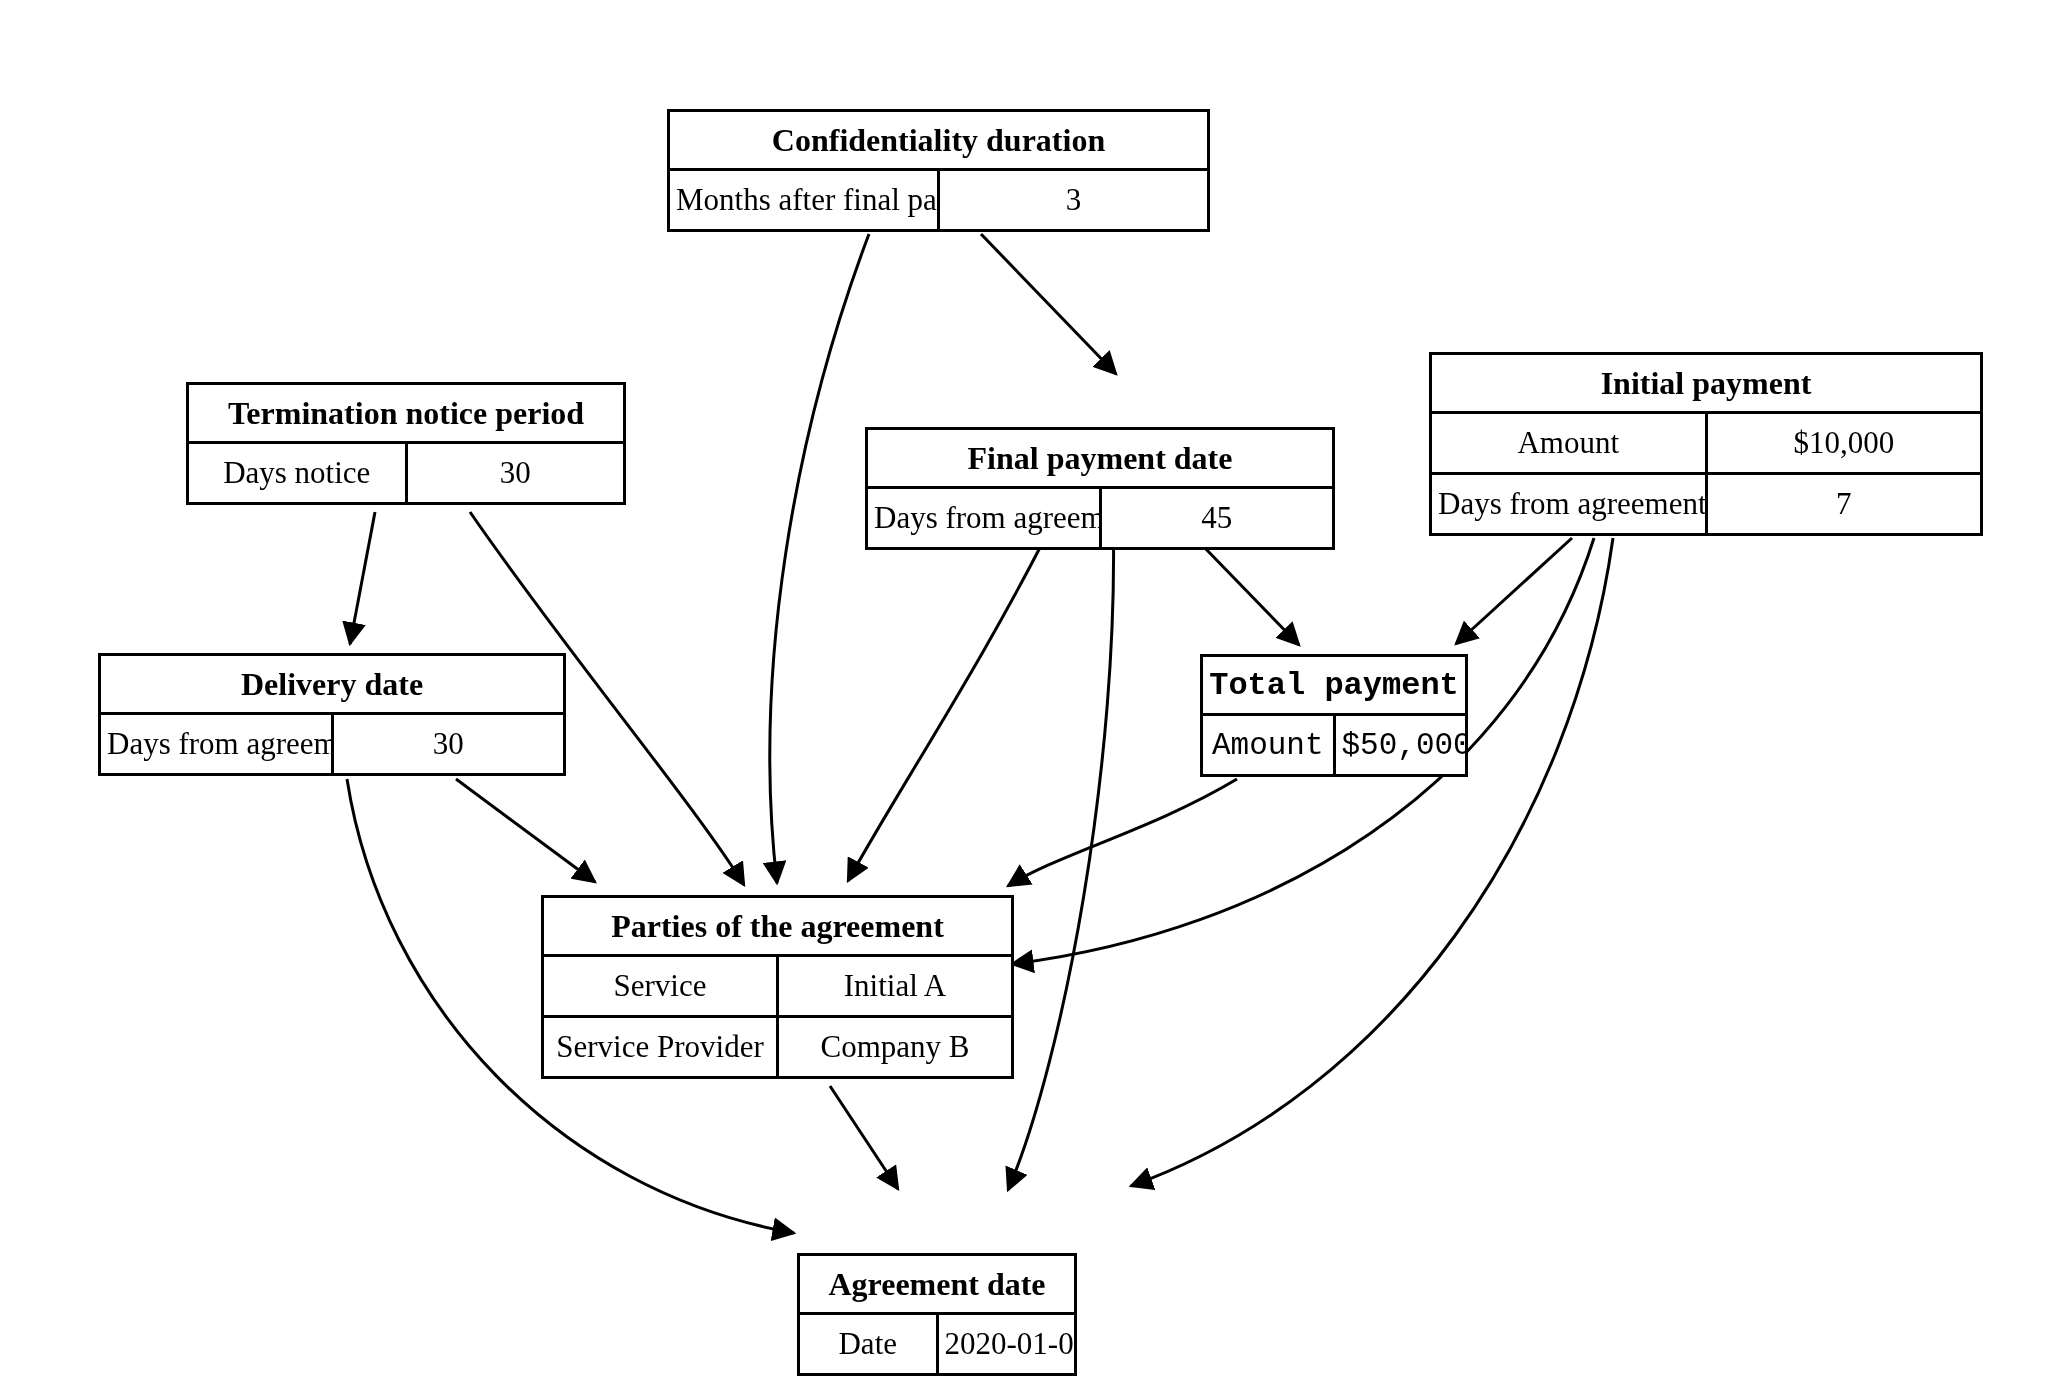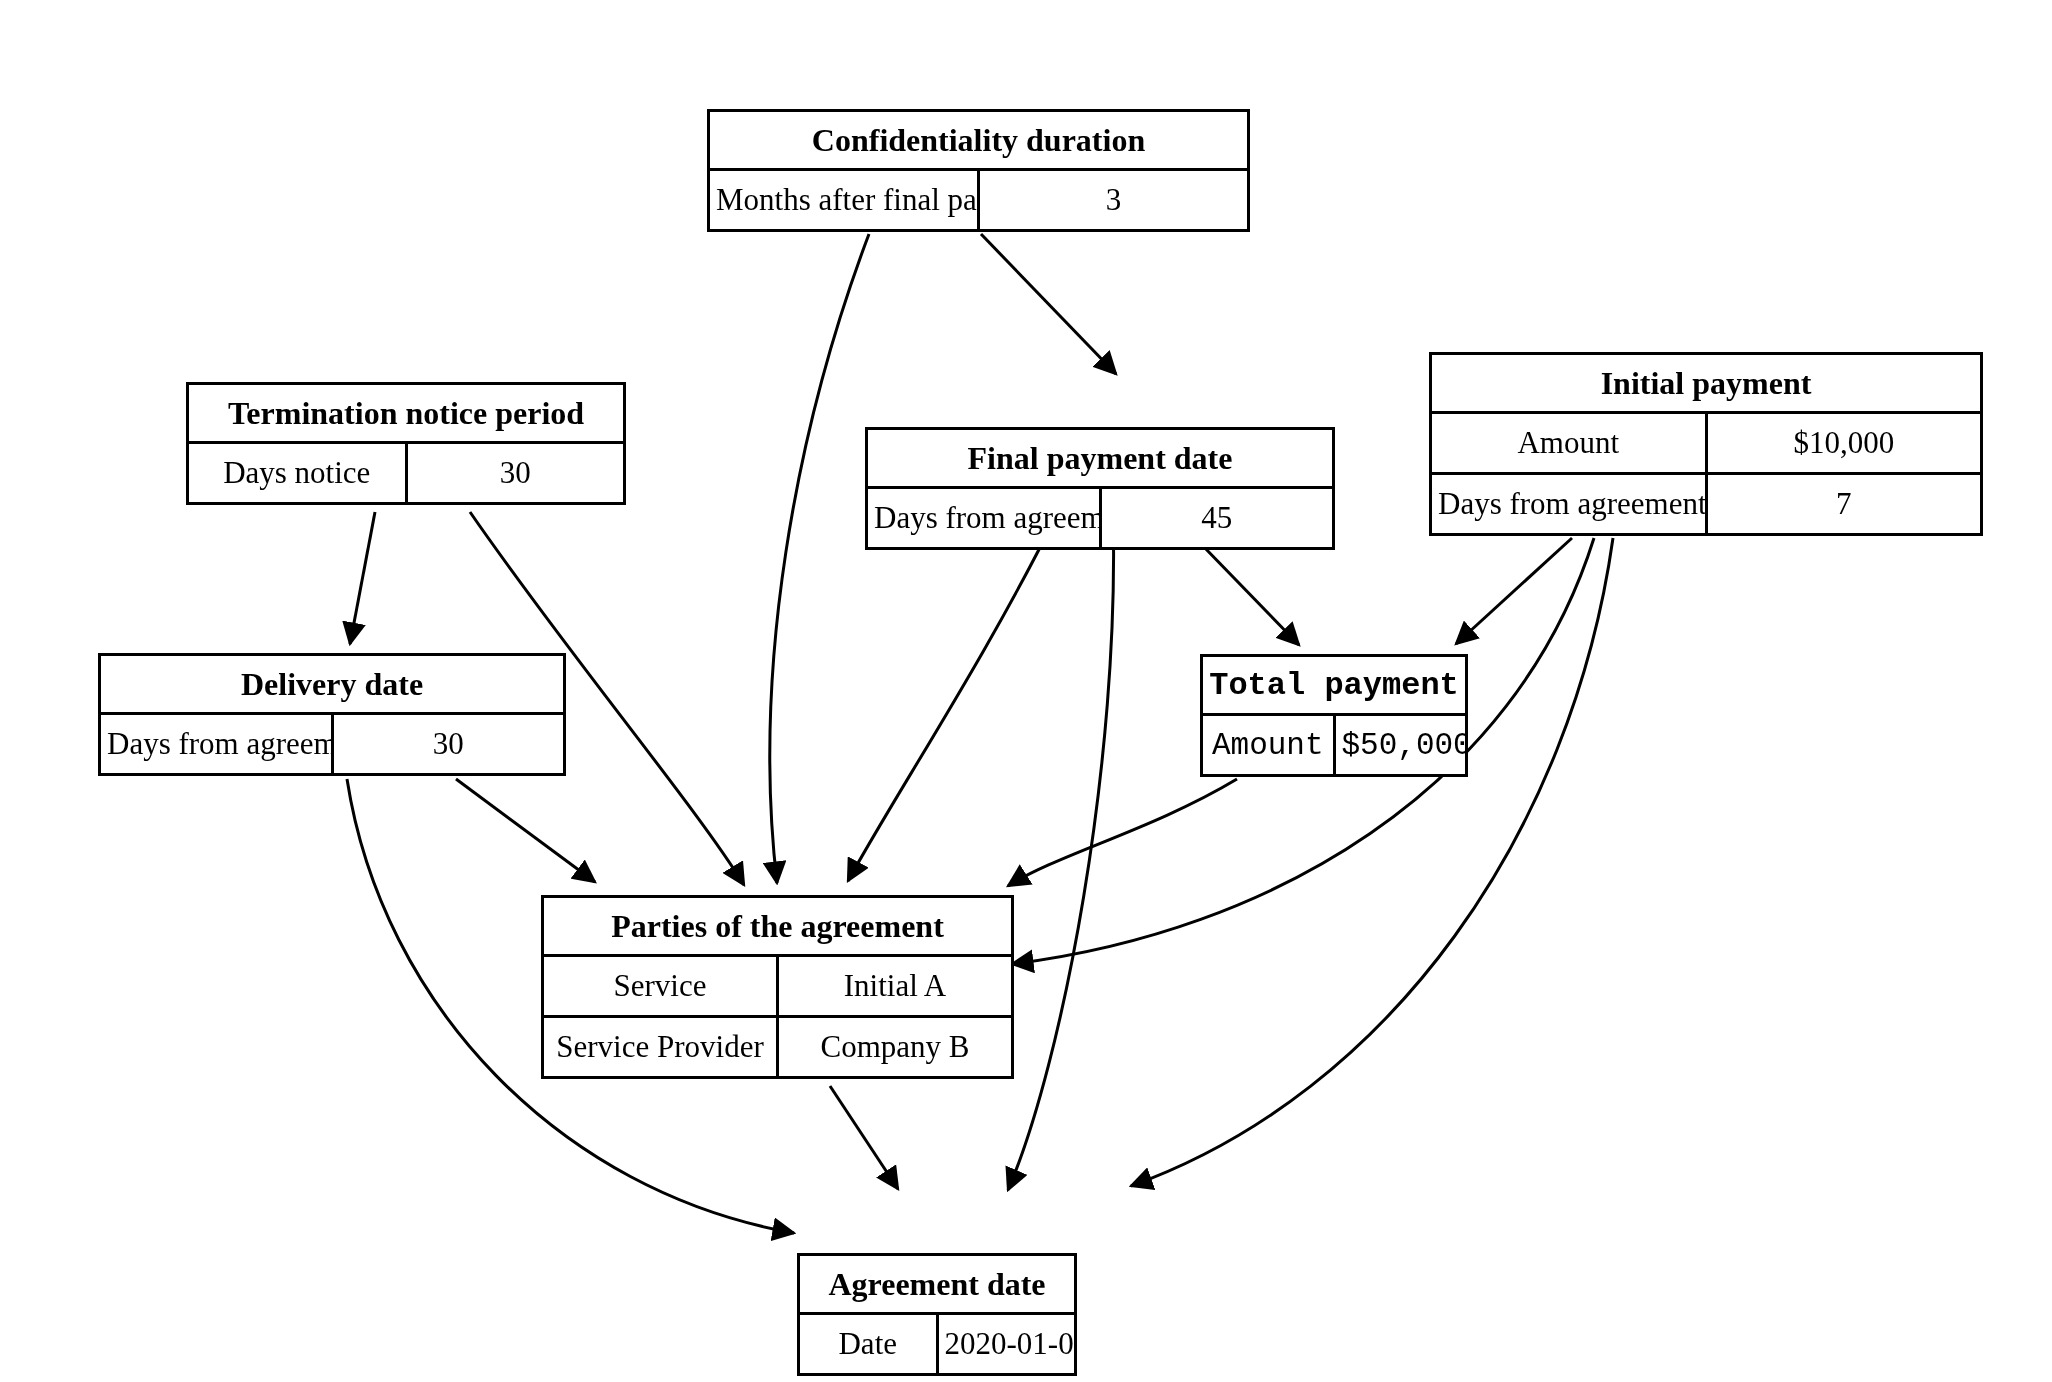--- a/index.html
+++ b/index.html
@@ -32,21 +32,21 @@
       <path d="M 1113 512 C 1120 760, 1063 1062, 1008 1190" class="edge" stroke="#000000" marker-end="url(#arrowhead)"></path>
       <path d="M 1572 538 L 1456 644" class="edge" stroke="#000000" marker-end="url(#arrowhead)"></path>
       <path d="M 1594 538 C 1515 790, 1270 932, 1012 964" class="edge" stroke="#000000" marker-end="url(#arrowhead)"></path>
       <path d="M 1613 538 C 1572 830, 1392 1092, 1131 1186" class="edge" stroke="#000000" marker-end="url(#arrowhead)"></path>
       <path d="M 456 779 L 595 882" class="edge" stroke="#000000" marker-end="url(#arrowhead)"></path>
       <path d="M 347 779 C 382 1005, 560 1192, 794 1233" class="edge" stroke="#000000" marker-end="url(#arrowhead)"></path>
       <path d="M 1237 779 C 1152 830, 1058 854, 1008 886" class="edge" stroke="#000000" marker-end="url(#arrowhead)"></path>
       <path d="M 830 1086 L 898 1189" class="edge" stroke="#000000" marker-end="url(#arrowhead)"></path>
     </svg>
   <div id="nodes">
-      <table class="node" style="left: 667px; top: 109px; width: 543px; margin-left: 40px;">
+      <table class="node" style="left: 667px; top: 109px; width: 543px;">
         <tbody>
           <tr>
             <th class="title" colspan="2">Confidentiality duration</th>
           </tr>
           <tr>
             <td class="lbl">Months after final payment date</td>
             <td class="val" style="width:42px">3</td>
           </tr>
         </tbody>
       </table>

